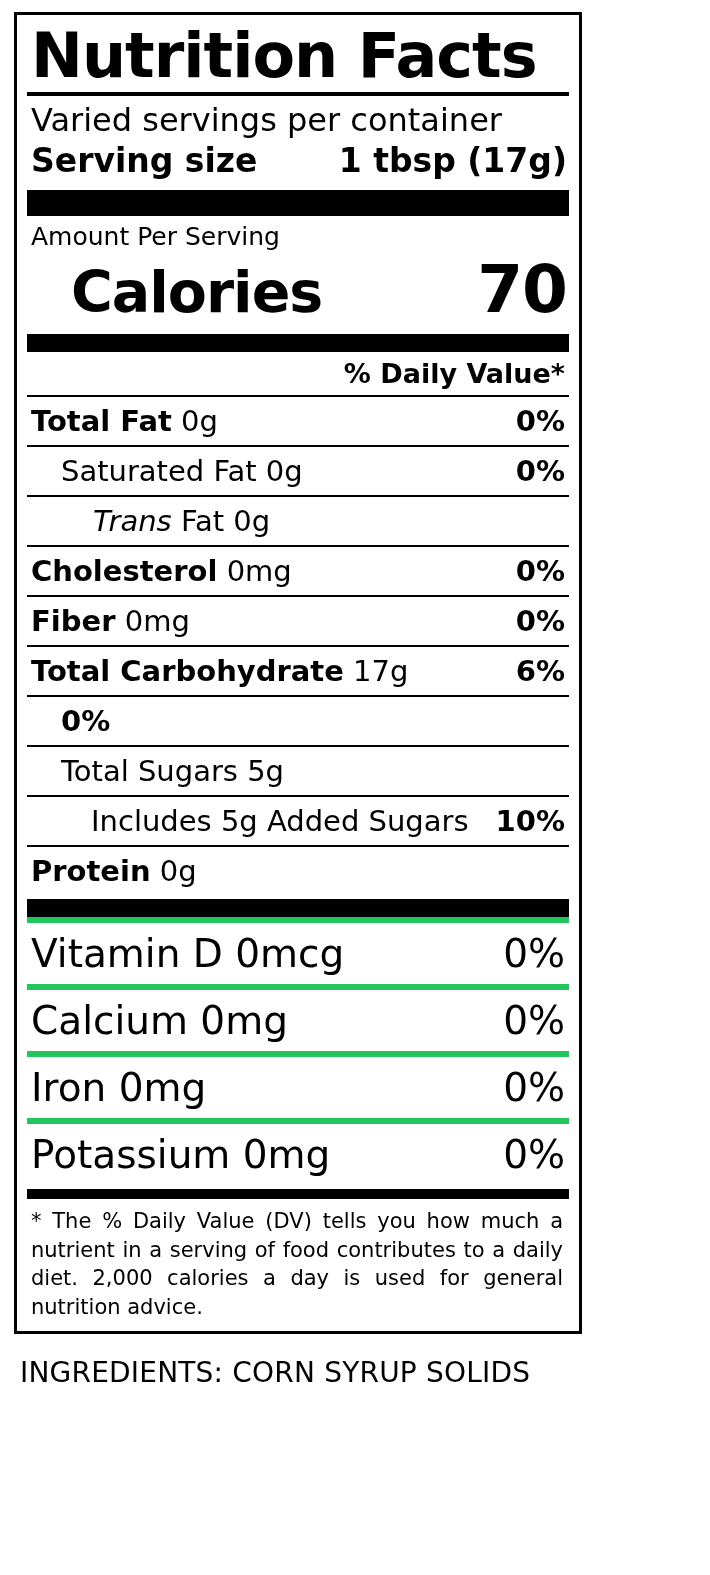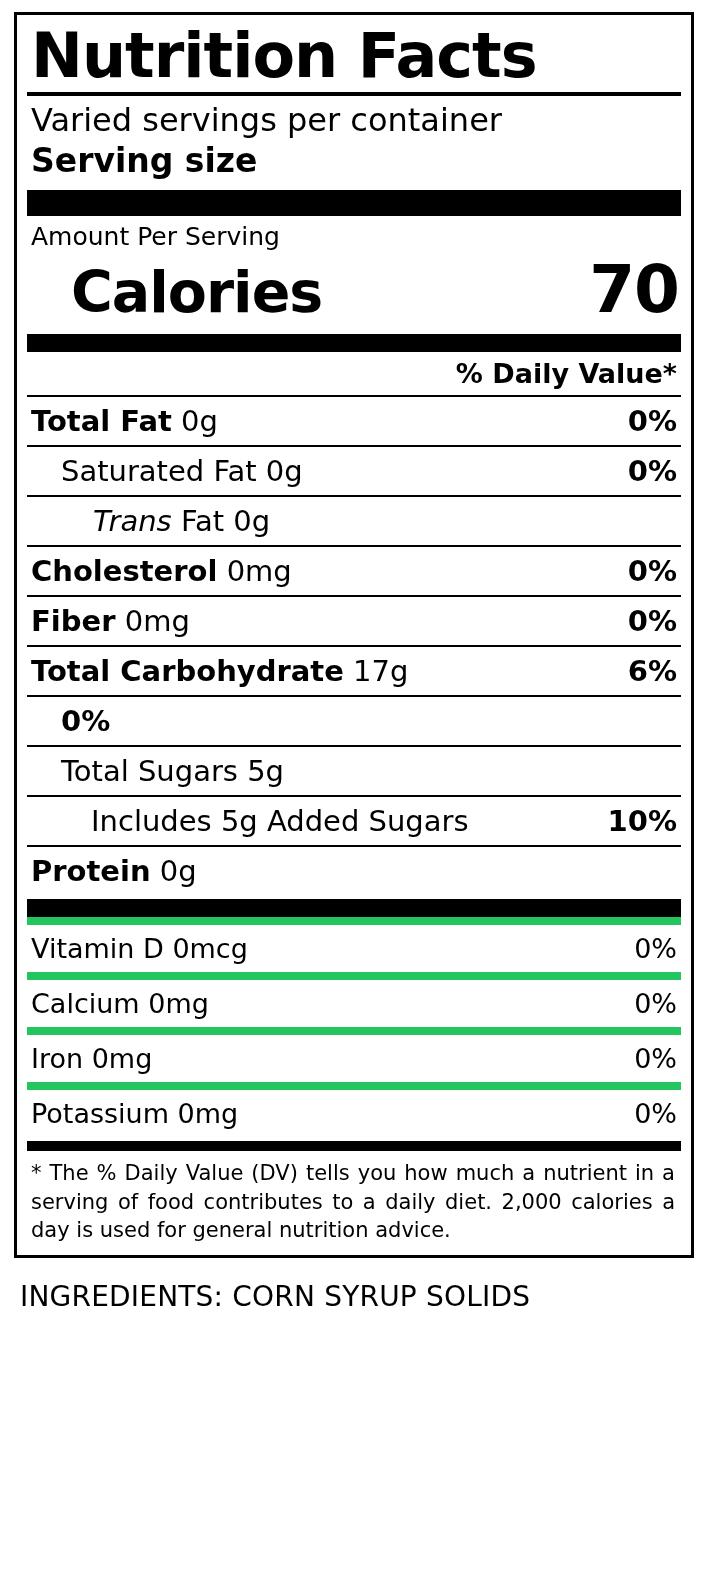--- a/index.html
+++ b/index.html
@@ -18,21 +18,21 @@
     position: absolute;
     left: 14px;
     top: 12px;
     width: 680px;
   }
   .panel {
     border: 3px solid #000;
     background: #fff;
     padding: 6px 10px 8px 10px;
     box-sizing: border-box;
-    width: 680px;
+    width: 568px;
   }
   .title {
     font-size: 62px;
     font-weight: bold;
     line-height: 1.05;
     letter-spacing: -1px;
     padding: 2px 0 4px 4px;
   }
   .rule-med { border-bottom: 4px solid #000; }
   .rule-thick { height: 26px; background: #000; margin: 6px 0 0 0; }
@@ -91,23 +91,23 @@
   .row .left { white-space: nowrap; }
   .row .right { font-weight: bold; white-space: nowrap; }
   .b { font-weight: bold; }
   .i { font-style: italic; margin-left: 32px; }
   .indent1 { padding-left: 34px; }
   .indent2 { padding-left: 64px; }
   .vit-row {
     display: flex;
     justify-content: space-between;
     align-items: baseline;
-    font-size: 27px;
+    font-size: 39px;
     padding: 8px 4px 8px 4px;
-    border-top: 8px solid #22c55e;
+    border-top: 6px solid #22c55e;
   }
   .vit-row .right { font-weight: normal; }
   .footnote {
     font-size: 21px;
     line-height: 1.35;
     padding: 4px 6px 2px 4px;
     text-align: justify;
   }
   .ingredients {
     font-size: 28px;
@@ -121,20 +121,21 @@
 <div class="label-wrap">
   <div class="panel">
 
     <div class="title">Nutrition Facts</div>
     <div class="rule-med"></div>
 
     <div class="servings">Varied servings per container</div>
 
     <div class="serving-size">
       <span>Serving size</span>
+      <span>1 tbsp (17g)</span>
     </div>
 
     <div class="rule-thick"></div>
 
     <div class="amount-per">Amount Per Serving</div>
 
     <div class="calories-row">
       <span class="calories-label">Calories</span>
       <span class="calories-value">70</span>
     </div>

